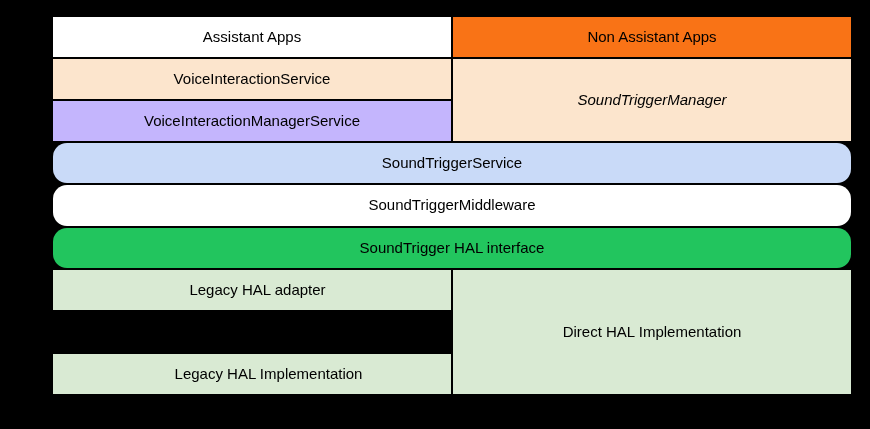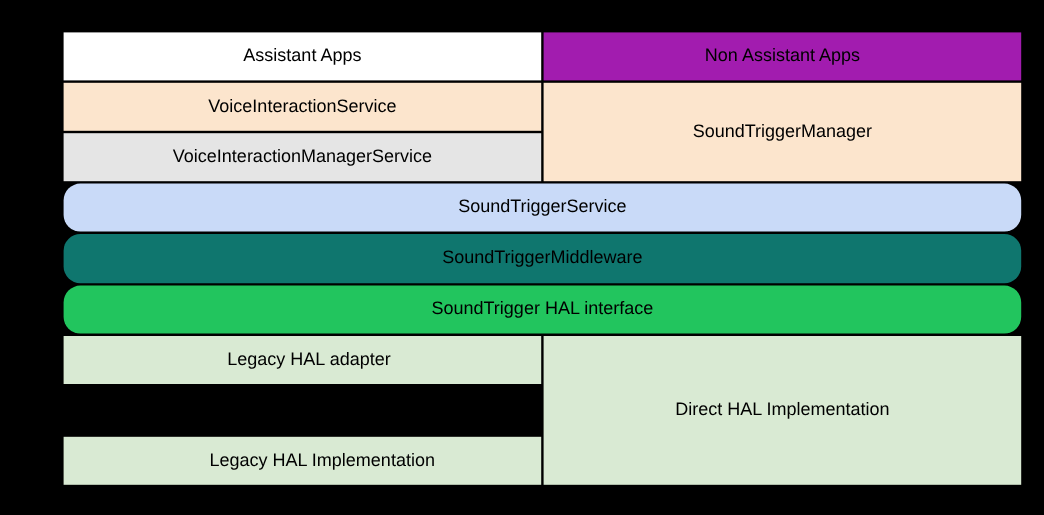--- a/index.html
+++ b/index.html
@@ -7,21 +7,21 @@
     padding: 0;
     width: 870px;
     height: 429px;
     background: #000000;
     overflow: hidden;
     font-family: "Liberation Sans", sans-serif;
   }
   .diagram {
     position: absolute;
     left: 53px;
-    top: 27px;
+    top: 17px;
     width: 798px;
     height: 377px;
     background: #000000;
     display: grid;
     grid-template-columns: 1fr 1fr;
     grid-template-rows: repeat(9, 1fr);
     gap: 2px;
   }
   .cell {
     display: flex;
@@ -49,31 +49,31 @@
   .r9 { grid-row: 9; padding-left: 33px; }
   .r7-9 { grid-row: 7 / 10; }
 </style>
 </head>
 <body style="background-color: rgb(0, 0, 0);">
 
 <div class="diagram">
 
   <div class="cell c1 r1" style="background-color: rgb(255, 255, 255);">Assistant Apps</div>
 
-  <div class="cell c2 r1" style="background-color: #a21caf;">Non Assistant Apps</div>
+  <div class="cell c2 r1" style="background-color: #f97316;">Non Assistant Apps</div>
 
   <div class="cell c1 r2" style="background-color: rgb(252, 229, 205);">VoiceInteractionService</div>
 
-  <div class="cell c2 r2-3" style="background-color: rgb(252, 229, 205);">SoundTriggerManager</div>
+  <div class="cell c2 r2-3" style="background-color: rgb(252, 229, 205); font-style: italic;">SoundTriggerManager</div>
 
-  <div class="cell c1 r3" style="background-color: #e5e5e5;">VoiceInteractionManagerService</div>
+  <div class="cell c1 r3" style="background-color: #c4b5fd;">VoiceInteractionManagerService</div>
 
   <div class="cell cspan r4" style="background-color: rgb(201, 218, 248);">SoundTriggerService</div>
 
-  <div class="cell cspan r5" style="background-color: #0f766e;">SoundTriggerMiddleware</div>
+  <div class="cell cspan r5" style="background-color: #ffffff;">SoundTriggerMiddleware</div>
 
   <div class="cell cspan r6" style="background-color: #22c55e;">SoundTrigger HAL interface</div>
 
   <div class="cell c1 r7" style="background-color: rgb(217, 234, 211);">Legacy HAL adapter</div>
 
   <div class="cell c2 r7-9" style="background-color: rgb(217, 234, 211);">Direct HAL Implementation</div>
 
 
   <div class="cell c1 r9" style="background-color: rgb(217, 234, 211);">Legacy HAL Implementation</div>
 

